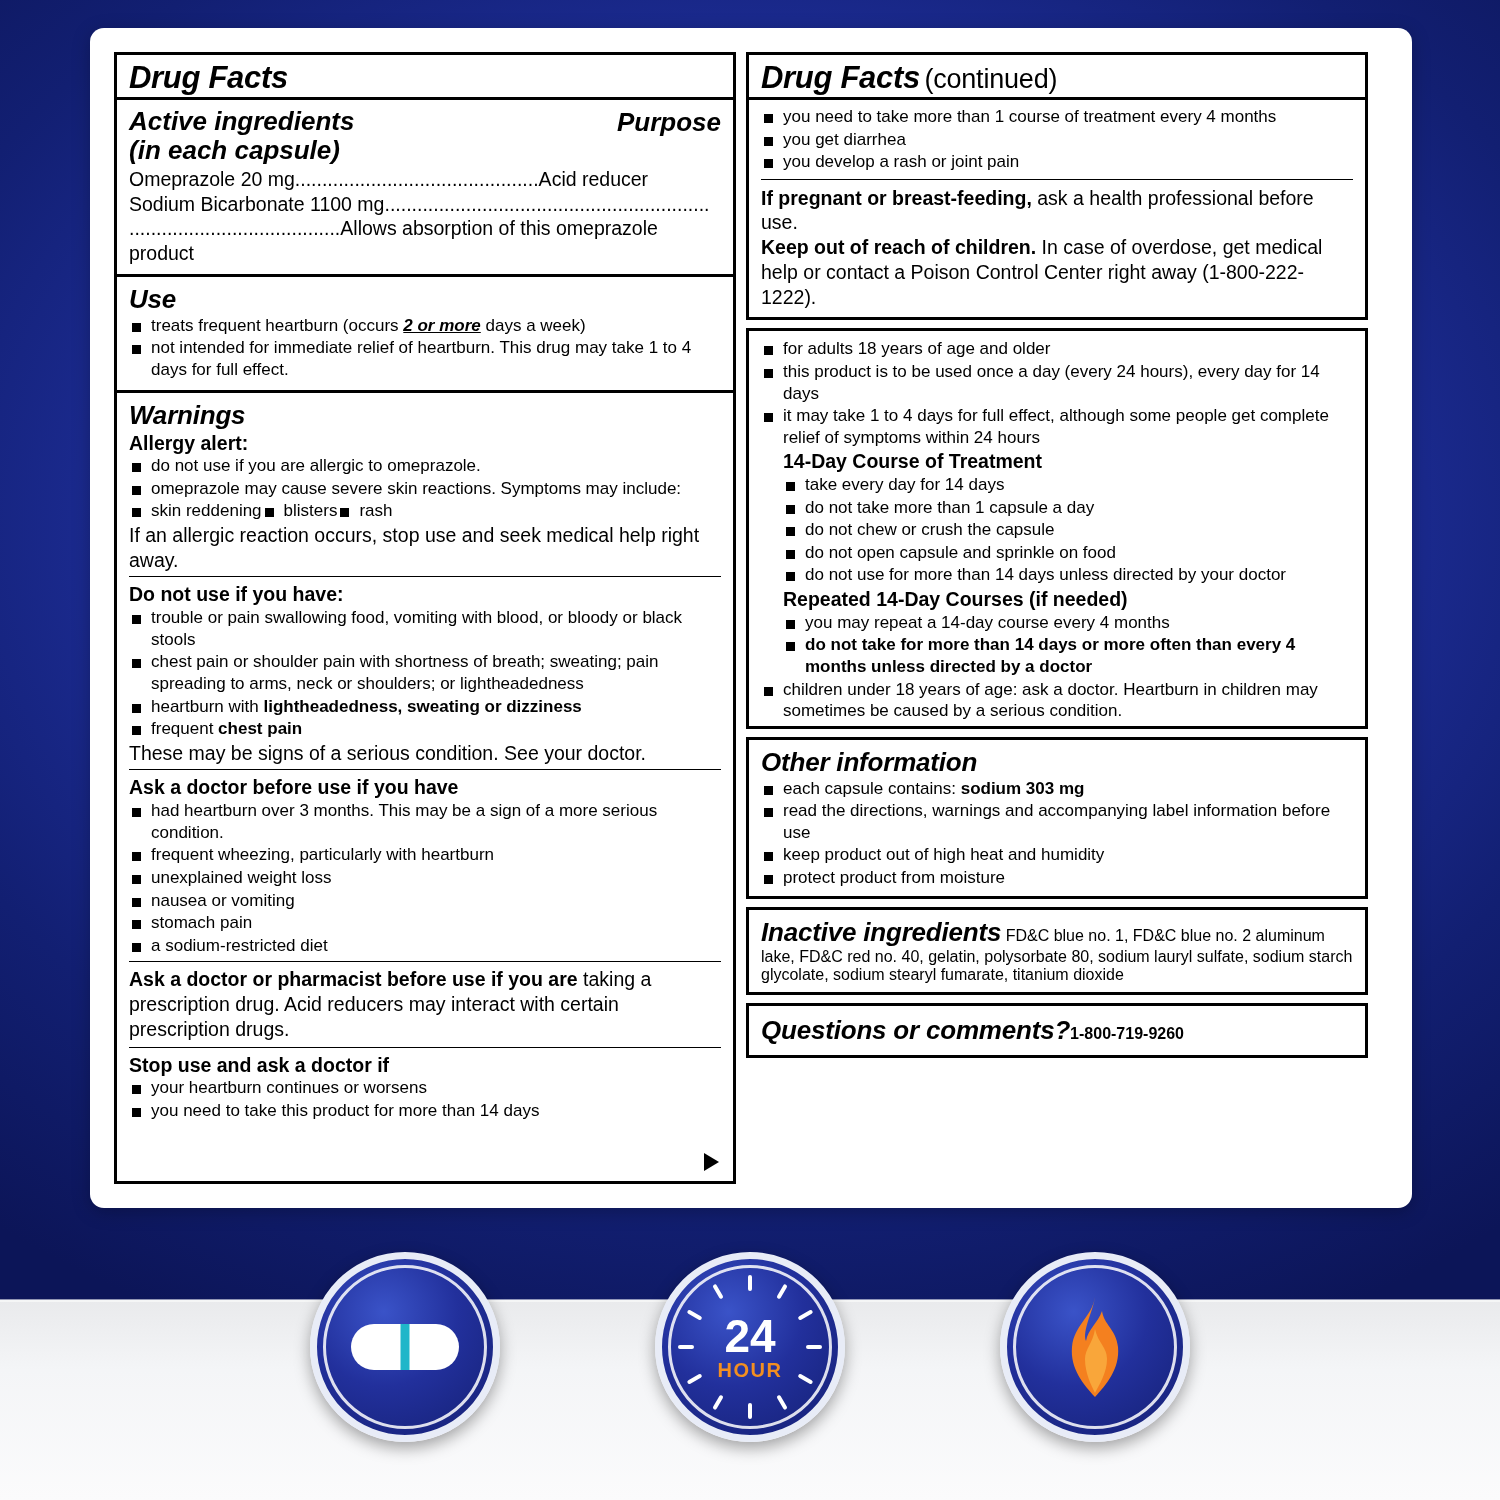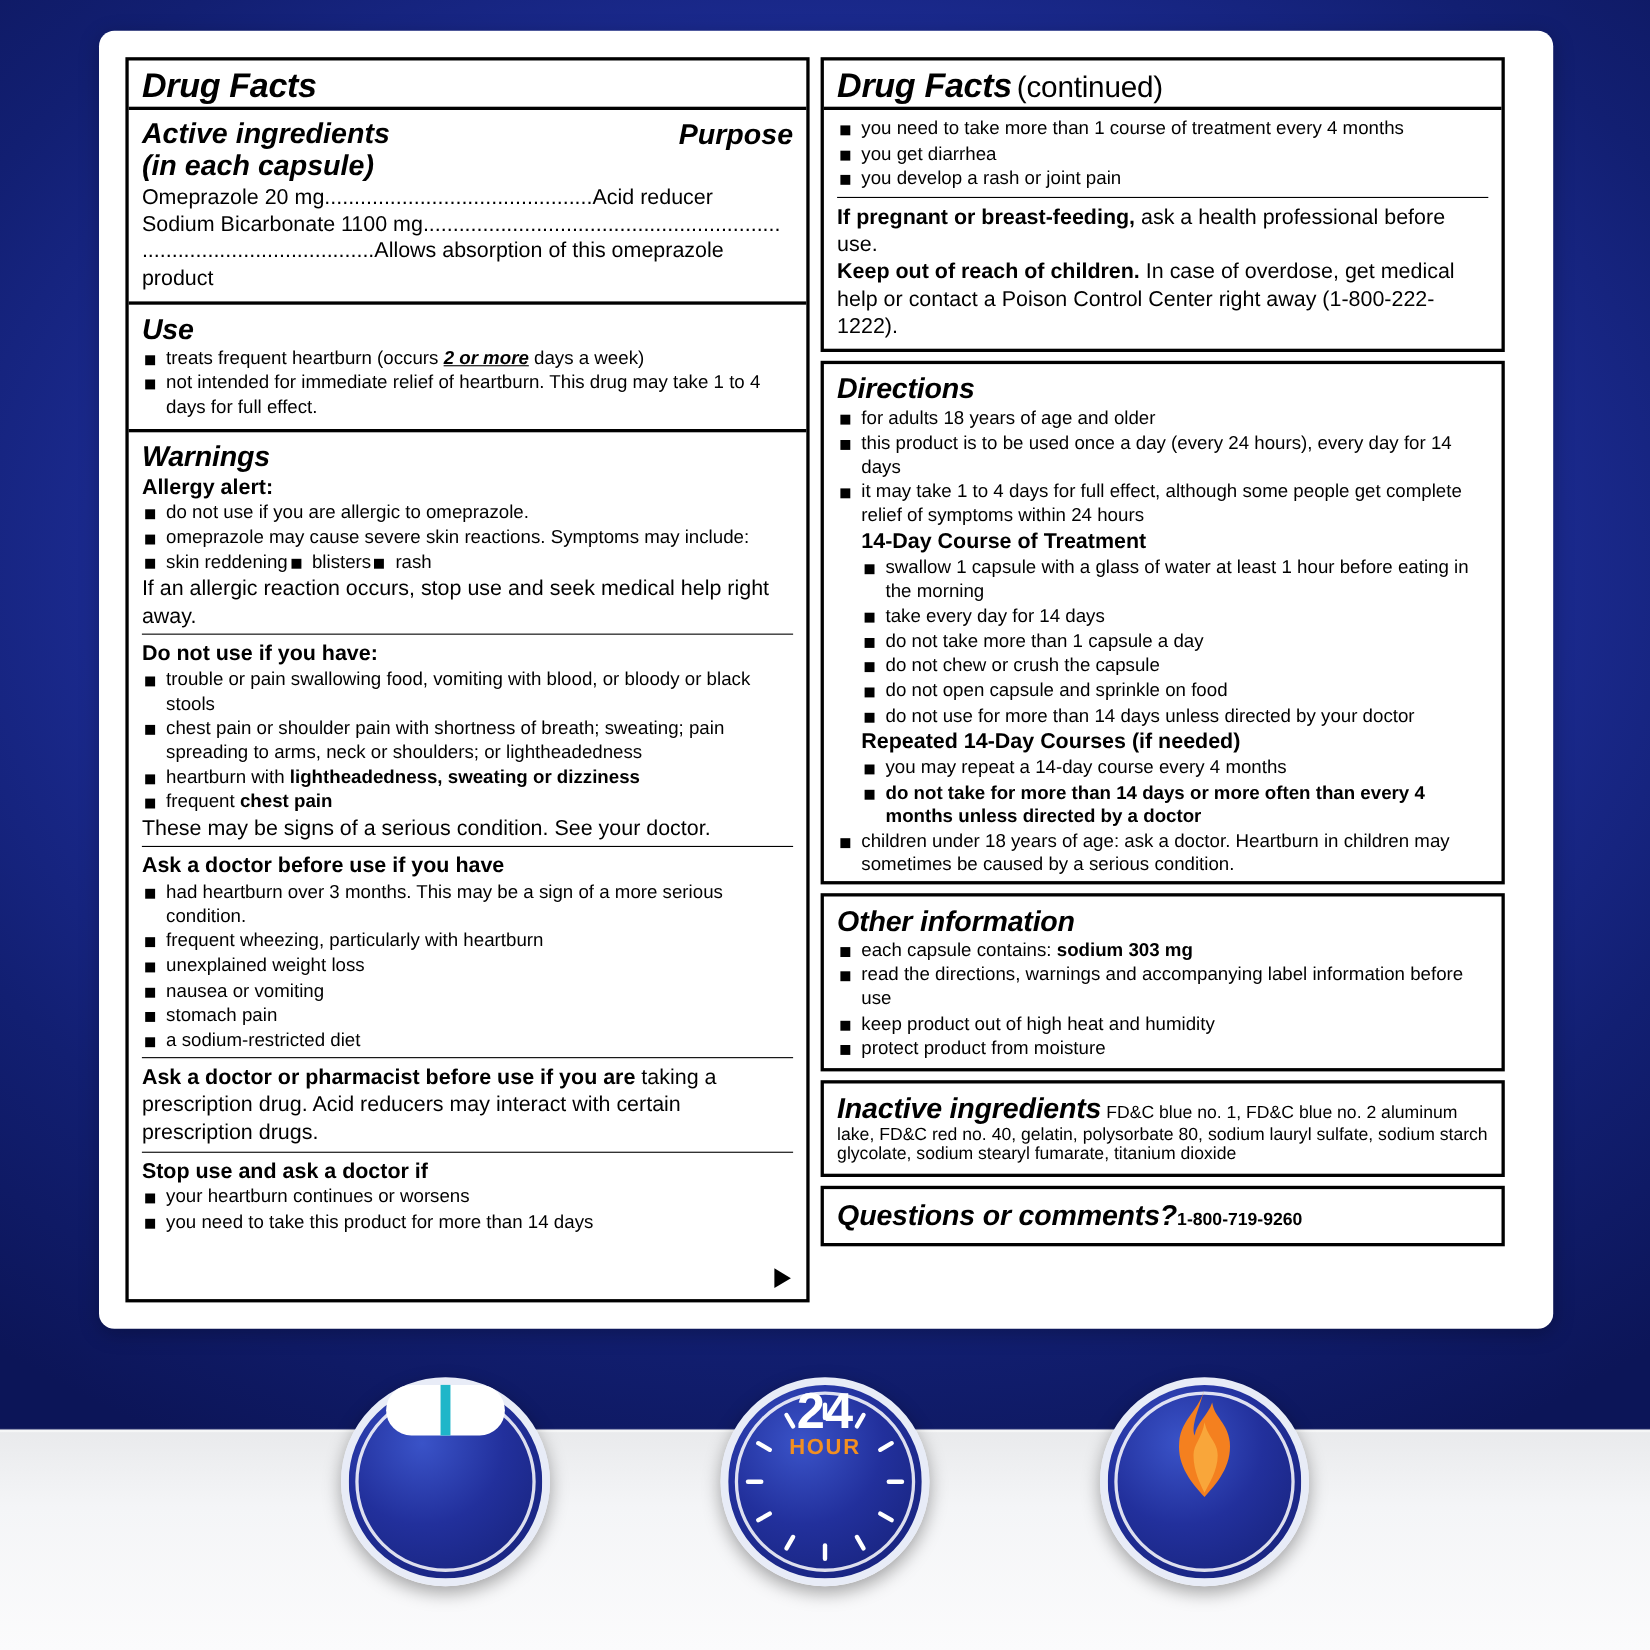--- a/index.html
+++ b/index.html
@@ -106,21 +106,21 @@
   
   .badges {
     position:absolute; left:0; right:0; bottom:58px;
     display:flex; justify-content:center; gap:155px;
   }
   .badge {
     width:190px; height:190px; border-radius:50%;
     background: radial-gradient(circle at 38% 30%, #3a53c8 0%, #22309c 45%, #141f72 100%);
     border:7px solid #e8ecf7;
     box-shadow: 0 6px 16px rgba(0,0,0,0.35);
-    display:flex; justify-content:center;
+    display:flex; align-items:center; justify-content:center;
     position:relative;
   }
   .badge:after {
     content:""; position:absolute; inset:6px; border-radius:50%;
     border:3px solid rgba(255,255,255,0.85);
   }
   .capsule {
     width:108px; height:46px; border-radius:23px;
     background:#ffffff; position:relative; z-index:2;
     display:flex; align-items:center;
@@ -263,29 +263,27 @@
             <span class="bold">If pregnant or breast-feeding,</span><span> ask a health professional before use.</span>
           </div>
           <div class="txt">
             <span class="bold">Keep out of reach of children.</span><span> In case of overdose, get medical help or contact a Poison Control Center right away (1-800-222-1222).</span>
           </div>
         </div>
       </div>
 
       <div class="rbox">
         <div class="pad" style="padding-bottom:3px;">
-          <div class="sect-title">Directions</div>
           <ul class="b">
             <li>for adults 18 years of age and older</li>
             <li>this product is to be used once a day (every 24 hours), every day for 14 days</li>
             <li>it may take 1 to 4 days for full effect, although some people get complete relief of symptoms within 24 hours</li>
           </ul>
           <div class="txt bold" style="margin-left:22px;">14-Day Course of Treatment</div>
           <ul class="b sub">
-            <li>swallow 1 capsule with a glass of water at least 1 hour before eating in the morning</li>
             <li>take every day for 14 days</li>
             <li>do not take more than 1 capsule a day</li>
             <li>do not chew or crush the capsule</li>
             <li>do not open capsule and sprinkle on food</li>
             <li>do not use for more than 14 days unless directed by your doctor</li>
           </ul>
           <div class="txt bold" style="margin-left:22px;">Repeated 14-Day Courses (if needed)</div>
           <ul class="b sub">
             <li>you may repeat a 14-day course every 4 months</li>
             <li class="bold">do not take for more than 14 days or more often than every 4 months unless directed by a doctor</li>

